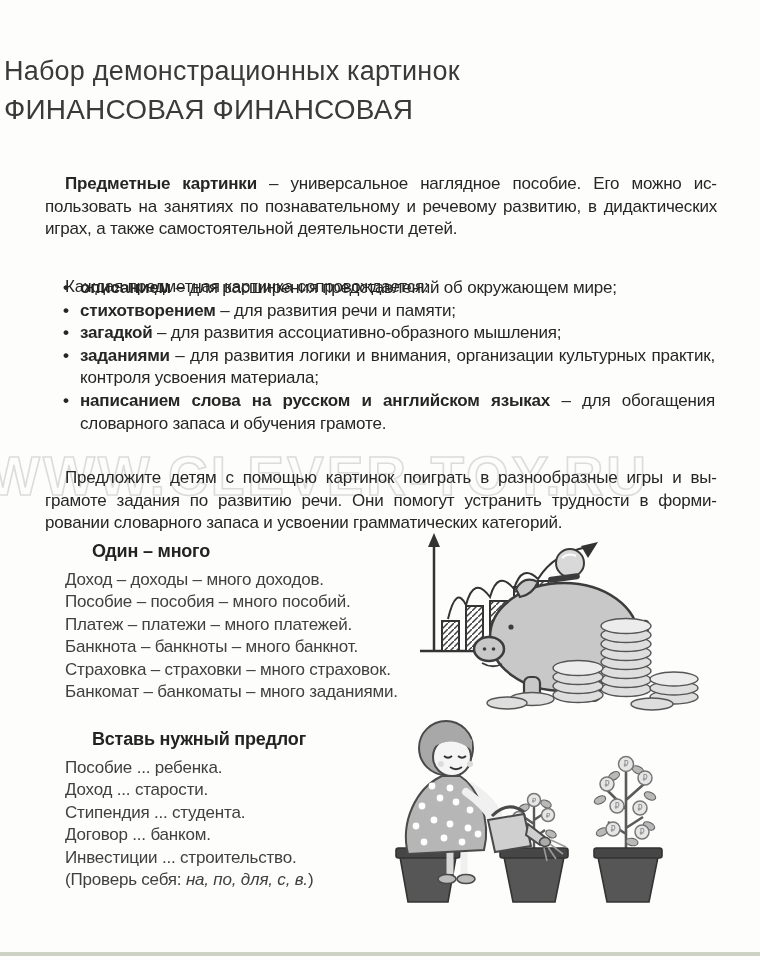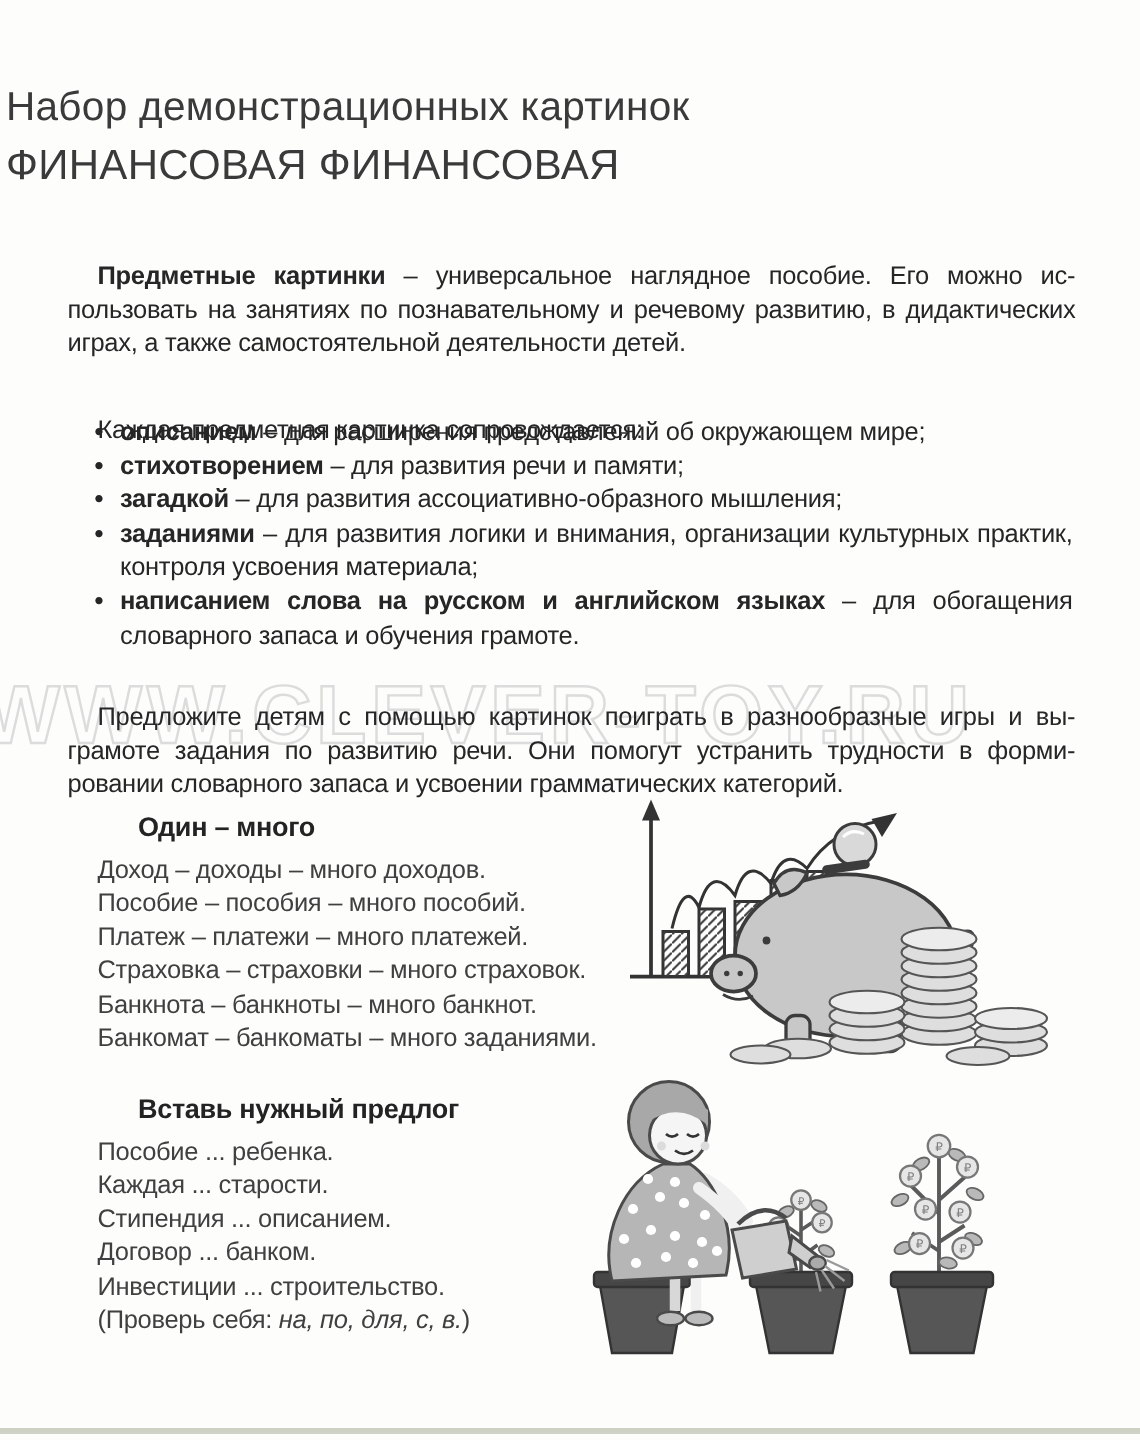--- a/index.html
+++ b/index.html
@@ -69,22 +69,22 @@
   <div class="bullet"><span class="b">написанием слова на русском и английском языках</span><span> – для обогащения словарного запаса и обучения грамоте.</span></div>
 </div>
 
 <p class="abs para indent p3">Предложите детям с помощью картинок поиграть в разнообразные игры и вы­грамоте задания по развитию речи. Они помогут устранить трудности в форми­ровании словарного запаса и усвоении грамматических категорий.</p>
 
 <div class="abs sechead s1head">Один – много</div>
 <div class="abs seclist s1list">
   <div>Доход – доходы – много доходов.</div>
   <div>Пособие – пособия – много пособий.</div>
   <div>Платеж – платежи – много платежей.</div>
+  <div>Банкнота – банкноты – много банкнот.</div>
   <div>Страховка – страховки – много страховок.</div>
-  <div>Банкнота – банкноты – много банкнот.</div>
   <div>Банкомат – банкоматы – много заданиями.</div>
 </div>
 
 <div class="abs piggyWrap">
 <svg width="300" height="185" viewBox="0 0 300 185">
   <defs>
     <pattern id="hatch" patternUnits="userSpaceOnUse" width="6" height="6">
       <path d="M0 6 L6 0" stroke="#3c3c3c" stroke-width="1.4"></path>
     </pattern>
   </defs>
@@ -146,22 +146,22 @@
     <ellipse cx="120" cy="172" rx="22" ry="6.5"></ellipse>
         <ellipse cx="95" cy="176" rx="20" ry="6"></ellipse>
     <ellipse cx="240" cy="177" rx="21" ry="6"></ellipse>
   </g>
 </svg>
 </div>
 
 <div class="abs sechead s2head">Вставь нужный предлог</div>
 <div class="abs seclist s2list">
   <div>Пособие ... ребенка.</div>
-  <div>Каждая ... старости.</div>
-  <div>Стипендия ... описанием.</div>
+  <div>Доход ... старости.</div>
+  <div>Стипендия ... студента.</div>
   <div>Договор ... банком.</div>
   <div>Инвестиции ... строительство.</div>
   <div><span>(Проверь себя: </span><span class="it">на, по, для, с, в.</span><span>)</span></div>
 </div>
 
 <div class="abs girlWrap">
 <svg width="320" height="195" viewBox="0 0 320 195">
 
   <g>
     <path d="M 240 140 L 240 58 M 240 95 L 221 76 M 240 86 L 258 70 M 240 120 L 222 108 M 240 114 L 257 103" fill="none" stroke="#5a5a5a" stroke-width="2.6"></path>

